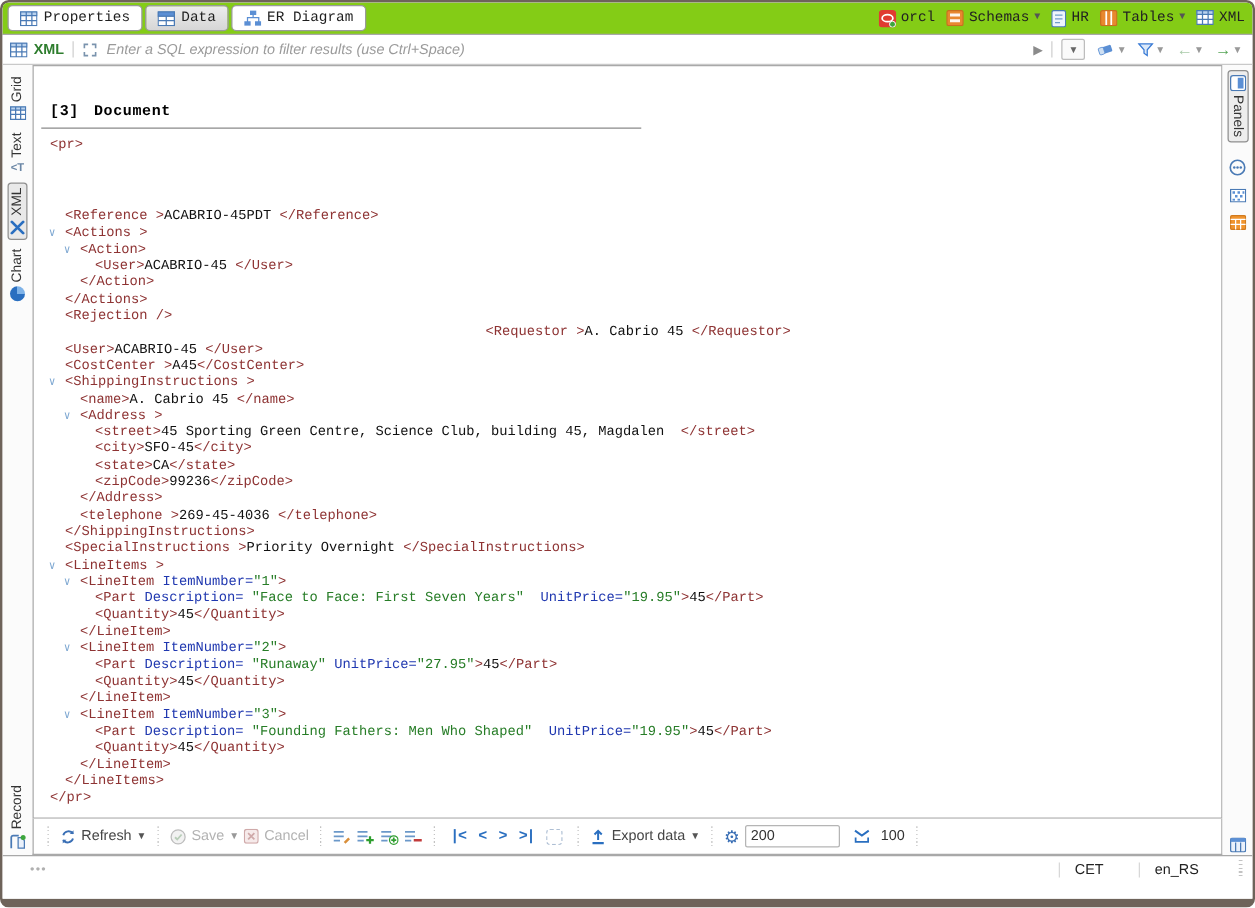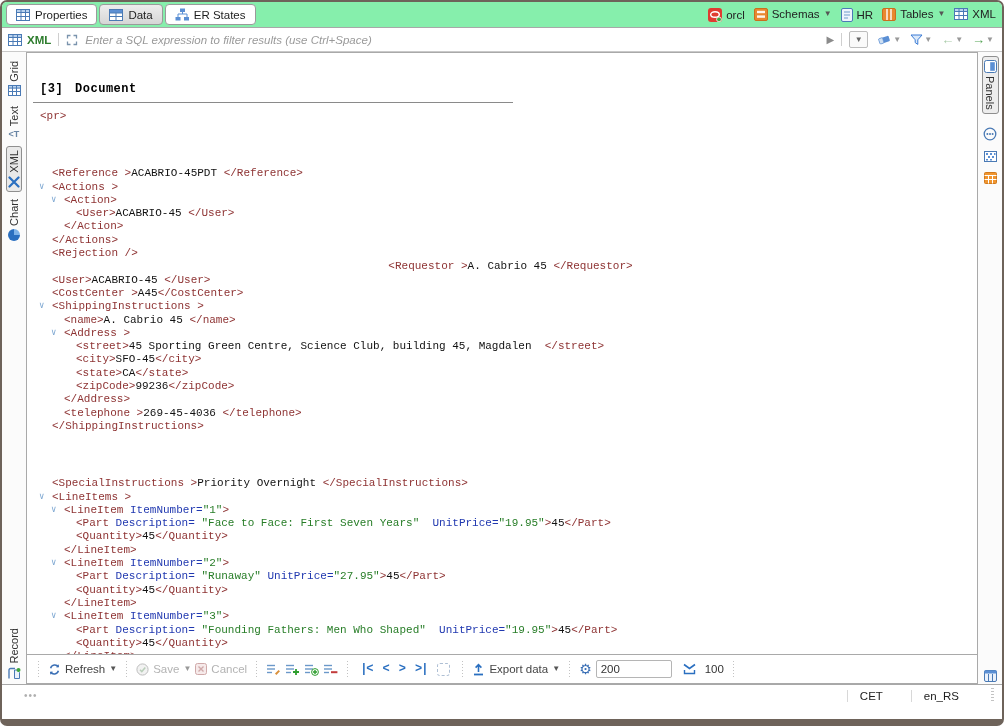--- a/index.html
+++ b/index.html
@@ -1,18 +1,18 @@
 <!DOCTYPE html>
 <html style="--c-tag: #8e3333; --c-attr: #2038b0; --c-val: #277d27; --c-green: #2e7d2e;"><head>
 <meta charset="utf-8">
 <style>
   html,body{margin:0;padding:0;background:#fff;font-family:"Liberation Sans",sans-serif;}
   .window{position:relative;width:1004px;height:726px;box-sizing:border-box;border:2px solid #6e635a;border-bottom-width:7px;border-radius:7px;background:#fff;display:flex;flex-direction:column;overflow:hidden;}
   
-  .tabbar{height:25px;flex:none;display:flex;align-items:center;padding:0 6px 0 4px;border-bottom:1px solid #a8a8a8;background:#86efac;}
+  .tabbar{height:25px;flex:none;display:flex;align-items:center;padding:0 6px 0 4px;border-bottom:1px solid #a8a8a8;background:#84cc16;font-family:Liberation Mono, monospace;}
   .tab{display:flex;align-items:center;gap:5px;height:19px;padding:0 9px;font-size:11.5px;color:#1e1e1e;border:1px solid #9a9a9a;border-radius:4px;margin-right:2px;background:#fff;cursor:default;}
   .tab.active{background:linear-gradient(#ededed,#d6d6d6);}
   .tabbar .spacer,.filterbar .spacer{flex:1;}
   .conn{display:flex;align-items:flex-start;gap:9px;font-size:11.5px;color:#222;}
   .conn-item{display:flex;align-items:center;gap:4px;}
   .caret{font-size:8px;color:#555;line-height:1;}
   .caret.dim{color:#999;}
   
   .filterbar{height:23px;flex:none;display:flex;align-items:center;gap:5px;padding:0 8px 0 6px;border-bottom:1px solid #c9c9c9;background:#fff;}
   .filter-mode{font-size:11.5px;font-weight:bold;color:var(--c-green,#2e7d2e);}
@@ -97,21 +97,21 @@
     </div>
     <div class="tab">
       <span>
           <svg width="14" height="13">
             <path d="M7.5 4 v2 M3 10 v-4 h9 v4" stroke="#5b8fd4" fill="none"></path>
             <rect x="5" y="0.5" width="5" height="3.5" fill="#5b8fd4"></rect>
             <rect x="0.5" y="9" width="5" height="3.5" fill="#5b8fd4"></rect>
             <rect x="9" y="9" width="5" height="3.5" fill="#5b8fd4"></rect>
           </svg>
         </span>
-      <span>ER States</span>
+      <span>ER Diagram</span>
     </div>
     <div class="spacer"></div>
     <div class="conn">
       <span class="conn-item">
         <span>
             <svg width="14" height="14">
               <rect width="14" height="14" rx="3" fill="#e03c31"></rect>
               <ellipse cx="7" cy="6.5" rx="4.3" ry="2.8" fill="none" stroke="#fff" stroke-width="1.4"></ellipse>
               <circle cx="11" cy="11.4" r="2.4" fill="#3da63d" stroke="#fff" stroke-width="0.8"></circle>
             </svg>
@@ -275,21 +275,21 @@
             <div class="xline" style="padding-left: 19px;"><span class="arrow" style="left: 6px;">∨</span><span class="tk-tag">&lt;ShippingInstructions &gt;</span></div>
             <div class="xline" style="padding-left: 31px;"><span class="tk-tag">&lt;name&gt;</span><span class="tk-text">A. Cabrio 45 </span><span class="tk-tag">&lt;/name&gt;</span></div>
             <div class="xline" style="padding-left: 31px;"><span class="arrow" style="left: 18px;">∨</span><span class="tk-tag">&lt;Address &gt;</span></div>
             <div class="xline" style="padding-left: 43px;"><span class="tk-tag">&lt;street&gt;</span><span class="tk-text">45 Sporting Green Centre, Science Club, building 45, Magdalen  </span><span class="tk-tag">&lt;/street&gt;</span></div>
             <div class="xline" style="padding-left: 43px;"><span class="tk-tag">&lt;city&gt;</span><span class="tk-text">SFO-45</span><span class="tk-tag">&lt;/city&gt;</span></div>
             <div class="xline" style="padding-left: 43px;"><span class="tk-tag">&lt;state&gt;</span><span class="tk-text">CA</span><span class="tk-tag">&lt;/state&gt;</span></div>
             <div class="xline" style="padding-left: 43px;"><span class="tk-tag">&lt;zipCode&gt;</span><span class="tk-text">99236</span><span class="tk-tag">&lt;/zipCode&gt;</span></div>
             <div class="xline" style="padding-left: 31px;"><span class="tk-tag">&lt;/Address&gt;</span></div>
             <div class="xline" style="padding-left: 31px; font-family: Liberation Mono, monospace;"><span class="tk-tag">&lt;telephone &gt;</span><span class="tk-text">269-45-4036 </span><span class="tk-tag">&lt;/telephone&gt;</span></div>
             <div class="xline" style="padding-left: 19px;"><span class="tk-tag">&lt;/ShippingInstructions&gt;</span></div>
-            <div class="xline" style="padding-left: 19px; margin-top: 44px;"><span class="tk-tag">&lt;SpecialInstructions &gt;</span><span class="tk-text">Priority Overnight </span><span class="tk-tag">&lt;/SpecialInstructions&gt;</span></div>
+            <div class="xline" style="padding-left: 19px;"><span class="tk-tag">&lt;SpecialInstructions &gt;</span><span class="tk-text">Priority Overnight </span><span class="tk-tag">&lt;/SpecialInstructions&gt;</span></div>
             <div class="xline" style="padding-left: 19px;"><span class="arrow" style="left: 6px;">∨</span><span class="tk-tag">&lt;LineItems &gt;</span></div>
             <div class="xline" style="padding-left: 31px;"><span class="arrow" style="left: 18px;">∨</span><span class="tk-tag">&lt;LineItem </span><span class="tk-attr">ItemNumber=</span><span class="tk-val">"1"</span><span class="tk-tag">&gt;</span></div>
             <div class="xline" style="padding-left: 43px;"><span class="tk-tag">&lt;Part </span><span class="tk-attr">Description=</span><span class="tk-text"> </span><span class="tk-val">"Face to Face: First Seven Years"</span><span class="tk-text">  </span><span class="tk-attr">UnitPrice=</span><span class="tk-val">"19.95"</span><span class="tk-tag">&gt;</span><span class="tk-text">45</span><span class="tk-tag">&lt;/Part&gt;</span></div>
             <div class="xline" style="padding-left: 43px;"><span class="tk-tag">&lt;Quantity&gt;</span><span class="tk-text">45</span><span class="tk-tag">&lt;/Quantity&gt;</span></div>
             <div class="xline" style="padding-left: 31px;"><span class="tk-tag">&lt;/LineItem&gt;</span></div>
             <div class="xline" style="padding-left: 31px;"><span class="arrow" style="left: 18px;">∨</span><span class="tk-tag">&lt;LineItem </span><span class="tk-attr">ItemNumber=</span><span class="tk-val">"2"</span><span class="tk-tag">&gt;</span></div>
             <div class="xline" style="padding-left: 43px;"><span class="tk-tag">&lt;Part </span><span class="tk-attr">Description=</span><span class="tk-text"> </span><span class="tk-val">"Runaway"</span><span class="tk-text"> </span><span class="tk-attr">UnitPrice=</span><span class="tk-val">"27.95"</span><span class="tk-tag">&gt;</span><span class="tk-text">45</span><span class="tk-tag">&lt;/Part&gt;</span></div>
             <div class="xline" style="padding-left: 43px;"><span class="tk-tag">&lt;Quantity&gt;</span><span class="tk-text">45</span><span class="tk-tag">&lt;/Quantity&gt;</span></div>
             <div class="xline" style="padding-left: 31px;"><span class="tk-tag">&lt;/LineItem&gt;</span></div>
             <div class="xline" style="padding-left: 31px;"><span class="arrow" style="left: 18px;">∨</span><span class="tk-tag">&lt;LineItem </span><span class="tk-attr">ItemNumber=</span><span class="tk-val">"3"</span><span class="tk-tag">&gt;</span></div>

